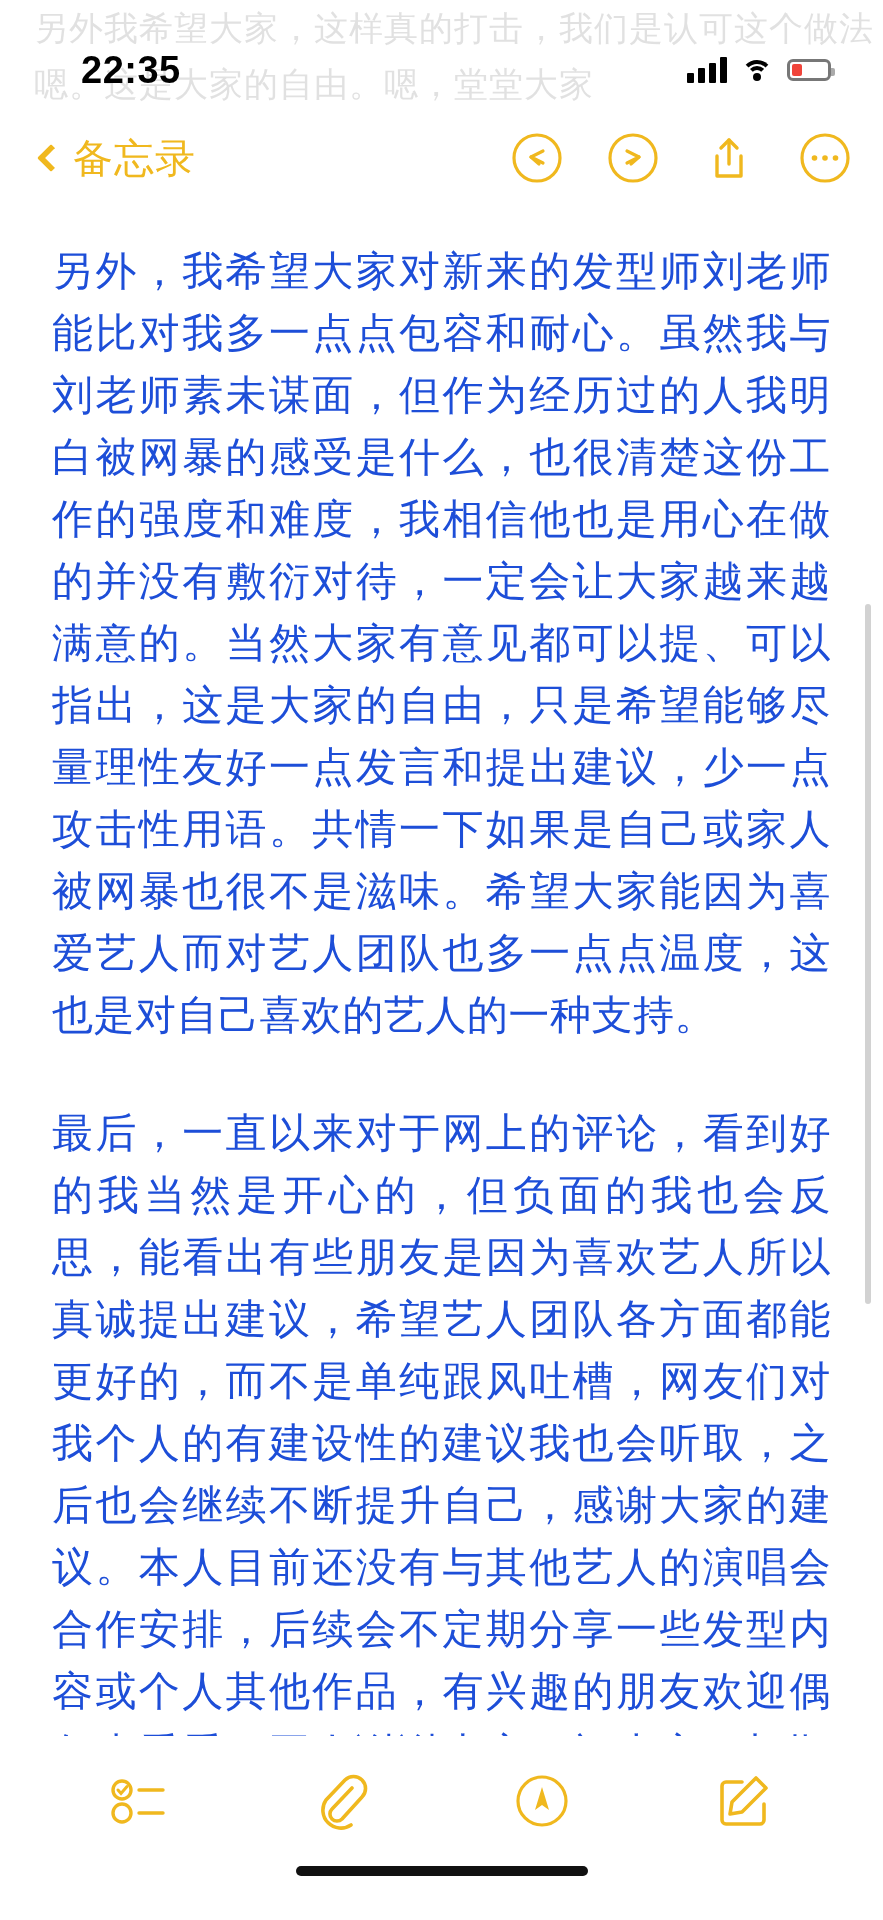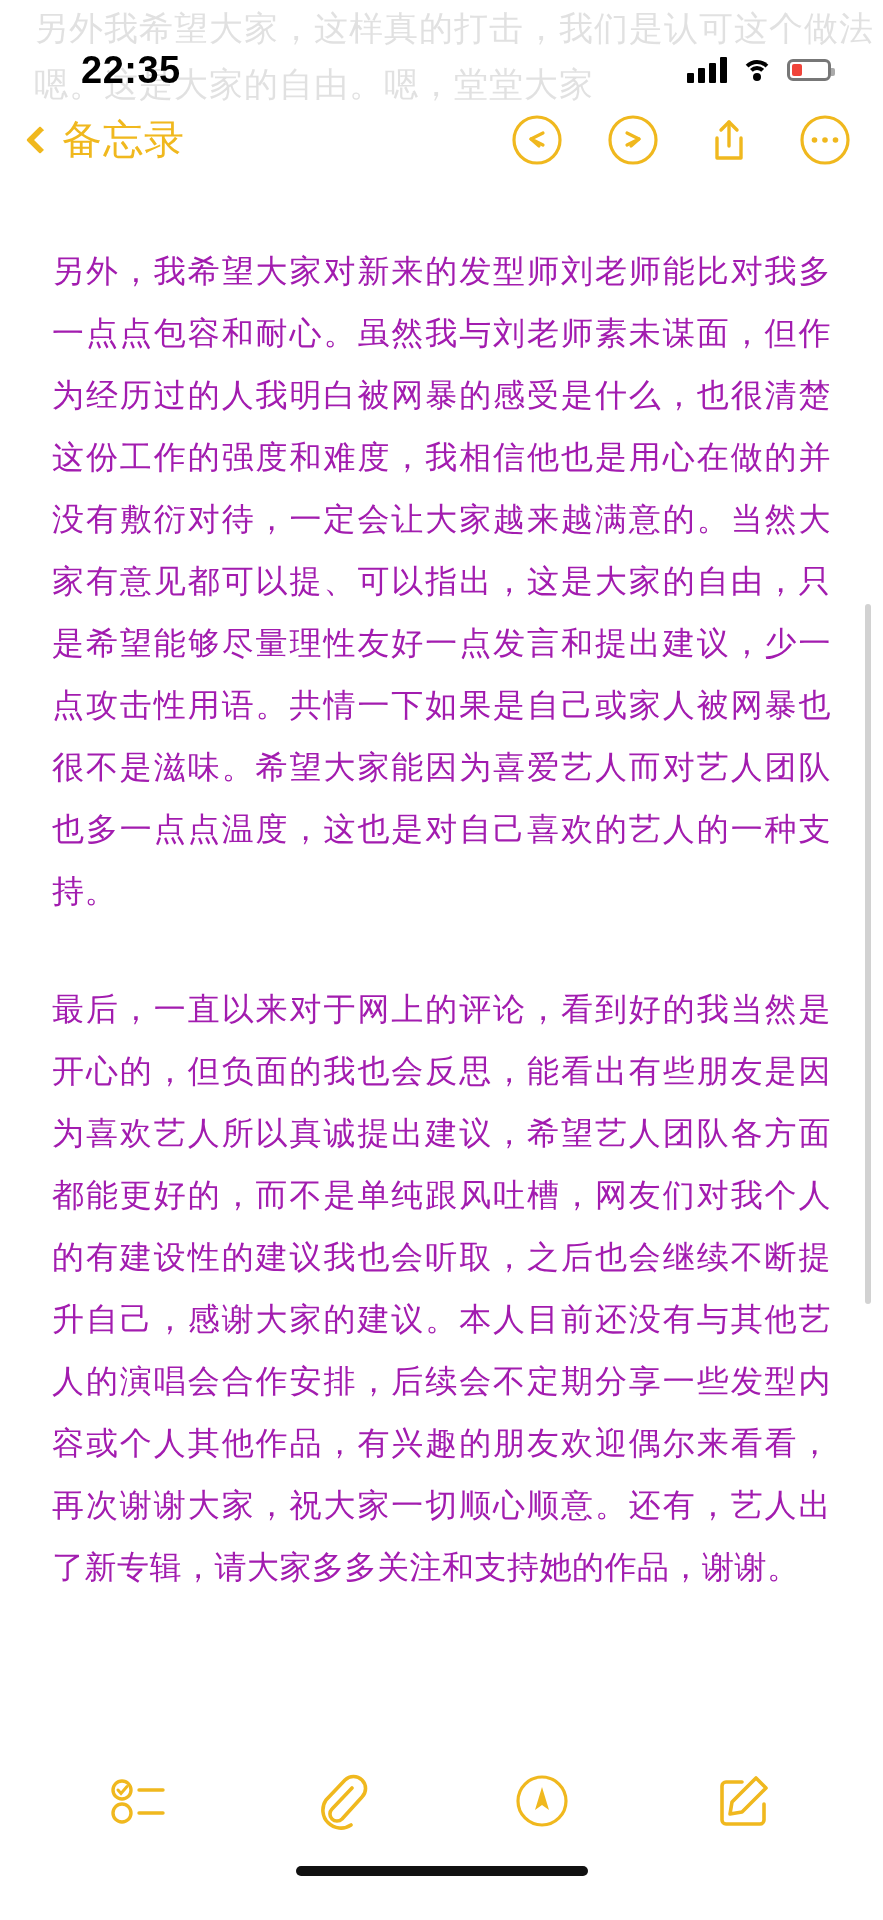--- a/index.html
+++ b/index.html
@@ -105,23 +105,24 @@
     background: #f0443a;
     border-radius: 2px;
   }
 
   
   .nav-bar {
     position: relative;
     z-index: 2;
     height: 92px;
     display: flex;
-    align-items: flex-start;
+    align-items: center;
     padding: 0 30px;
     background: #ffffff;
+    margin-left: 11px;
   }
   .nav-back {
     display: flex;
     align-items: center;
     gap: 12px;
     color: #f0b81e;
     flex: 0 0 auto;
   }
   .chev-left {
     width: 20px; height: 20px;
@@ -145,23 +146,23 @@
   .nav-ico { width: 56px; height: 56px; display: block; }
 
   
   .note-scroll {
     position: relative;
     flex: 1;
     overflow: hidden;
     padding: 36px 52px 0 52px;
   }
   .note-p {
-    font-size: 32px;
+    font-size: 41px;
     line-height: 62px;
-    color: #a21caf;
+    color: #1d4ed8;
     letter-spacing: 0.5px;
     text-align: justify;
     margin-bottom: 56px;
     font-family: "Liberation Sans", sans-serif;
   }
   .scrollbar {
     position: absolute;
     right: 12px;
     top: 400px;
     width: 6px;

